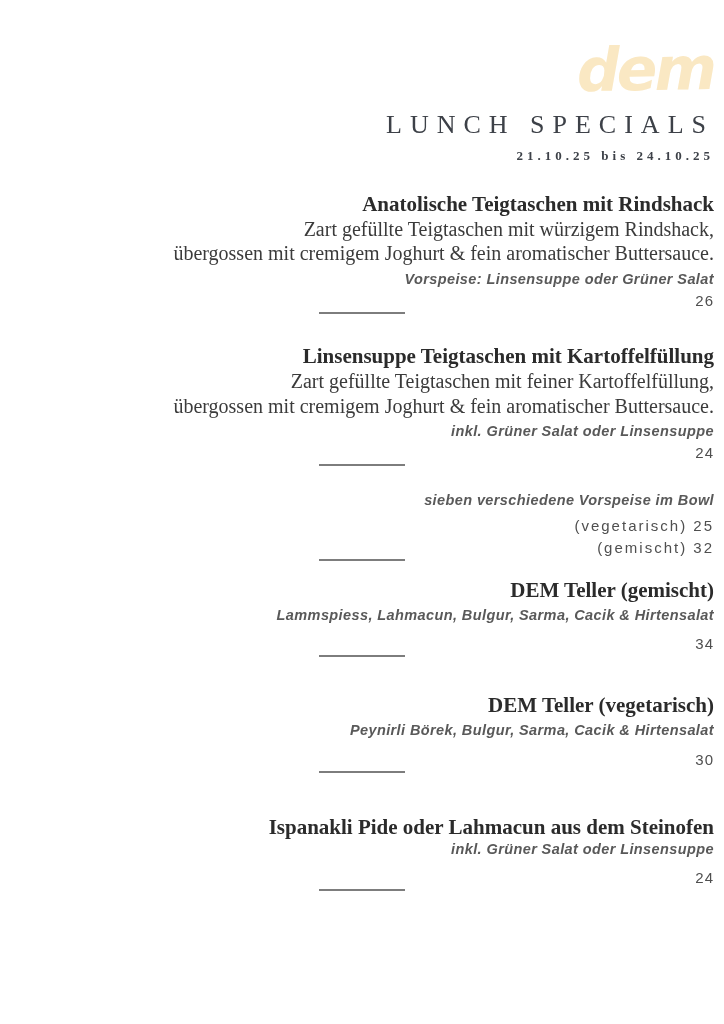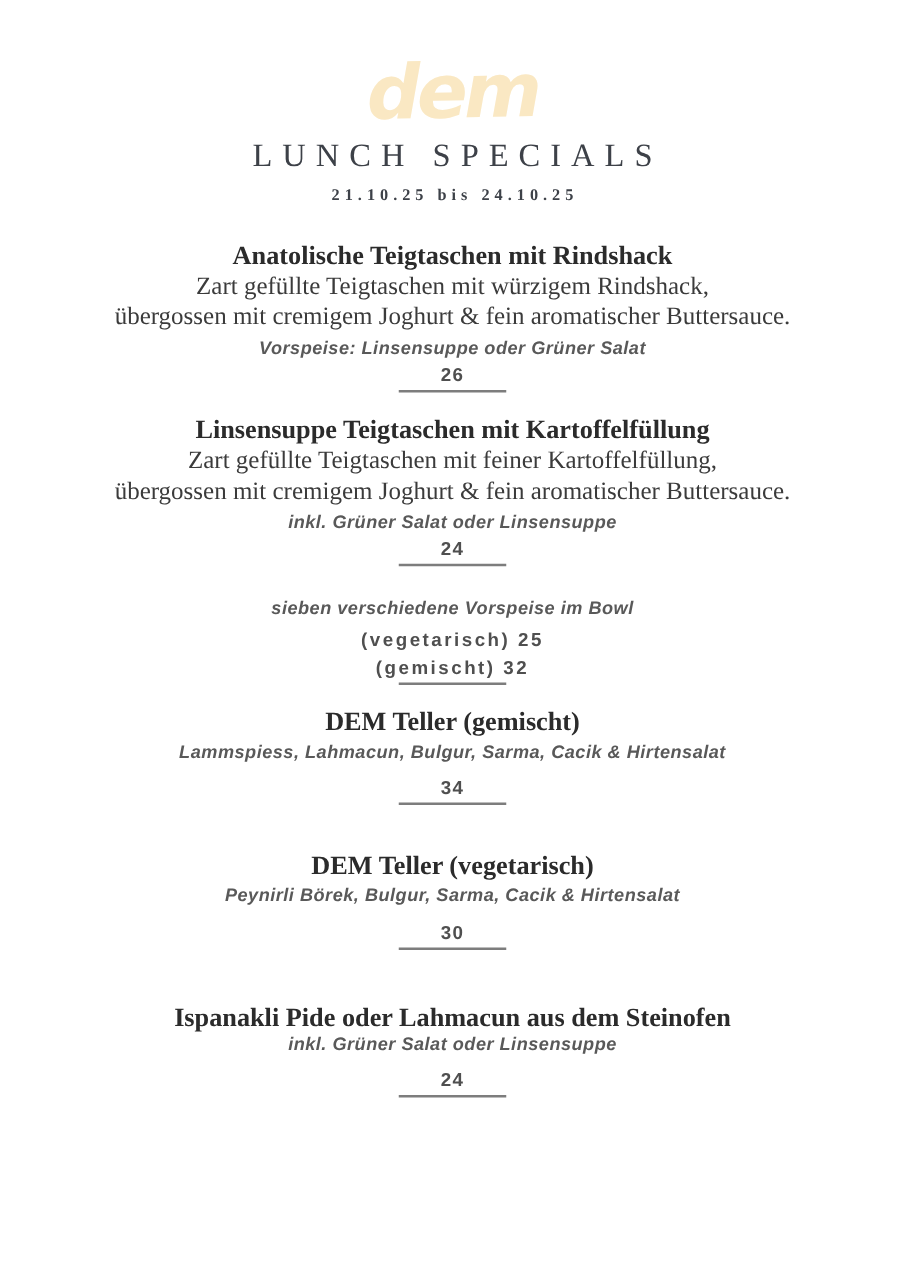--- a/index.html
+++ b/index.html
@@ -8,21 +8,21 @@
     background: #ffffff;
   }
   .page {
     position: relative;
     width: 704px;
     height: 1024px;
     margin: 0 auto;
     box-sizing: border-box;
     padding-top: 46px;
     background: var(--background, #ffffff);
-    text-align: center;
+    text-align: right;
     overflow: hidden;
   }
   
   .logo {
     font-family: "DejaVu Sans", sans-serif;
     font-style: italic;
     font-weight: bold;
     font-size: 60px;
     line-height: 0.95;
     letter-spacing: -3px;
@@ -74,36 +74,36 @@
     font-size: 14.5px;
     line-height: 1.2;
     letter-spacing: 0.4px;
     color: var(--note, #595959);
     font-style: italic;
   }
   .note.tight { margin-top: 2px; }
   .price {
     margin-top: 4px;
     font-family: "Liberation Sans", sans-serif;
-    font-weight: bold;
+    font-weight: normal;
     font-size: 15px;
     line-height: 1.2;
     letter-spacing: 1px;
     color: var(--price, #4f4f4f);
   }
   .price.spaced { letter-spacing: 2px; margin-top: 7px; }
   .price.spaced + .price.spaced { margin-top: 4px; }
   .price.mt-lg { margin-top: 11px; }
   .price-line {
     width: 86px;
     height: 0;
     border-bottom: 2px solid var(--divider, #7d7d7d);
     margin: 2px auto 0 auto;
   }
-  .item-1 { margin-bottom: 17px; }
+  .item-1 { margin-bottom: 30px; }
   .item-2 { margin-bottom: 26px; }
   .item-3 { margin-bottom: 17px; }
   .item-4 { margin-bottom: 36px; }
   .item-5 { margin-bottom: 42px; }
 </style>
 </head>
 <body>
 
 <div class="page">
 

